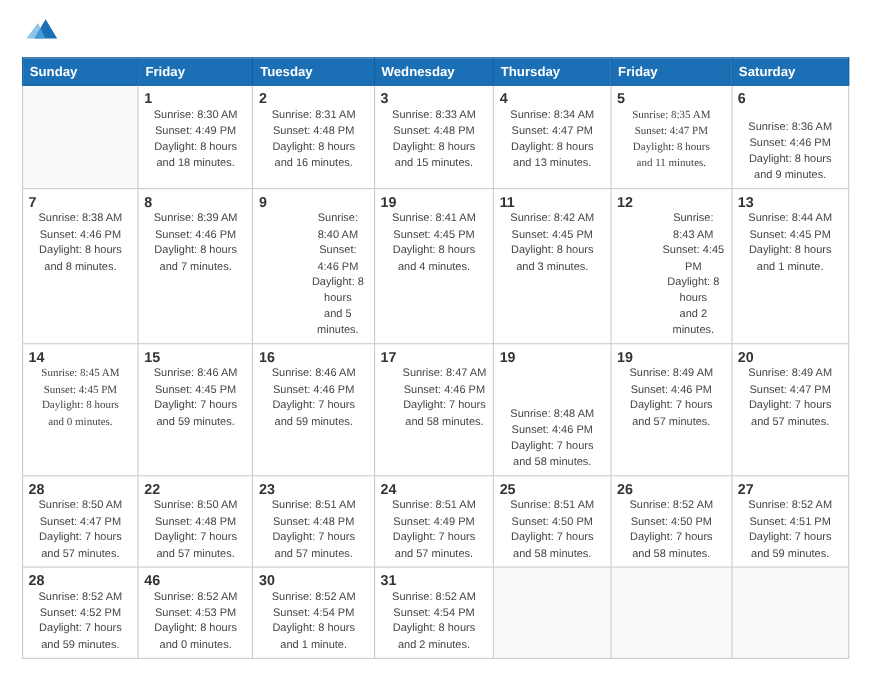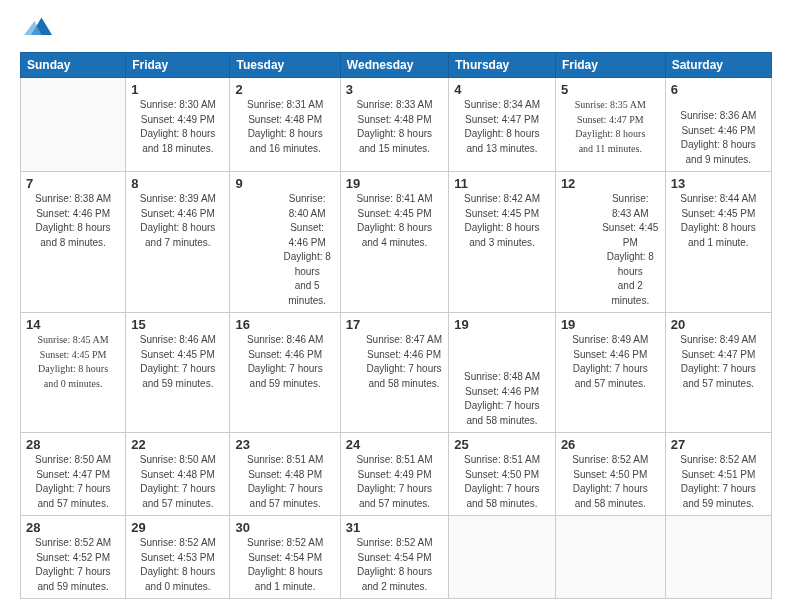--- a/index.html
+++ b/index.html
@@ -339,21 +339,21 @@
         </tr>
         <tr>
           <td>
             <span class="day-number">28</span>
             <div class="day-info" style="white-space: pre-line;">Sunrise: 8:52 AM
 Sunset: 4:52 PM
 Daylight: 7 hours
 and 59 minutes.</div>
           </td>
           <td>
-            <span class="day-number">29</span>
+            <span class="day-number">46</span>
             <div class="day-info" style="white-space: pre-line;">Sunrise: 8:52 AM
 Sunset: 4:53 PM
 Daylight: 8 hours
 and 0 minutes.</div>
           </td>
           <td>
             <span class="day-number">30</span>
             <div class="day-info" style="white-space: pre-line;">Sunrise: 8:52 AM
 Sunset: 4:54 PM
 Daylight: 8 hours

